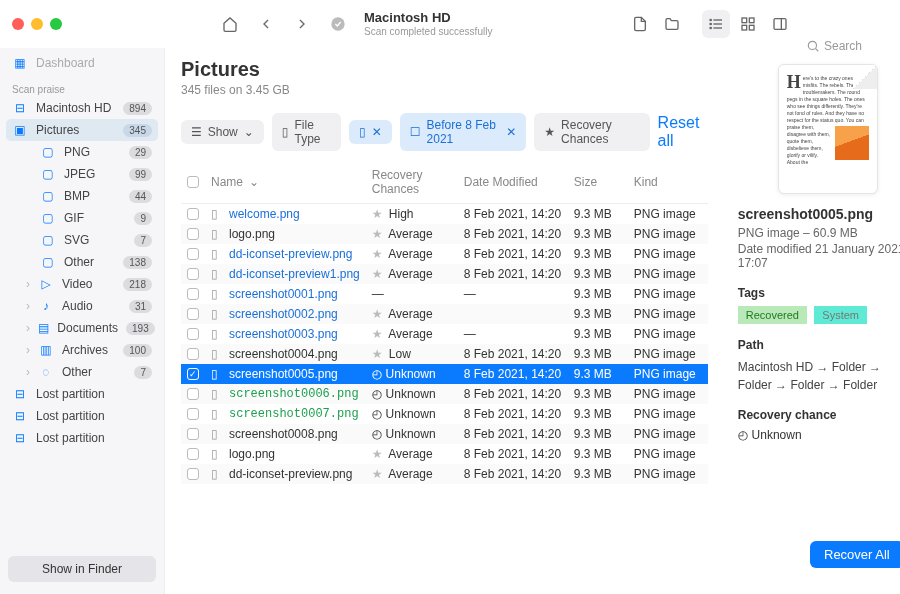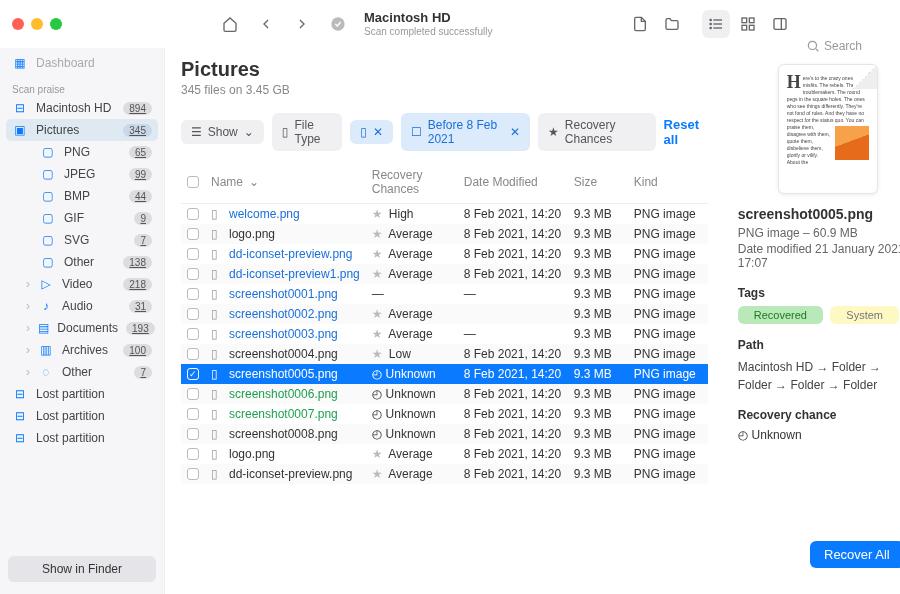--- a/index.html
+++ b/index.html
@@ -17,69 +17,69 @@
 .title-sub{font-size:10px;color:#999;}
 .tbar-right{margin-left:auto;display:flex;gap:4px;align-items:center;}
 .search{display:flex;align-items:center;gap:4px;color:#999;padding:4px 8px;border-radius:6px;min-width:90px;margin-top:43px;}
 .body{flex:1;display:flex;min-height:0;}
 .sidebar{width:165px;background:#f6f5f8;display:flex;flex-direction:column;padding:4px 0;border-right:1px solid #eee;}
 .sb-item{display:flex;align-items:center;padding:4px 12px;gap:8px;font-size:12px;color:#444;position:relative;}
 .sb-item.dash{font-weight:500;}
 .sb-item .icn{width:16px;display:flex;justify-content:center;color:#0a7bff;}
 .sb-item.active{background:#dfe9f2;border-radius:5px;margin:0 6px;padding:4px 6px;}
 .sb-hdr{font-size:10px;color:#999;padding:6px 12px 2px;margin-top:4px;}
-.badge{margin-left:auto;background:#dcdce0;color:#555;font-size:10px;padding:1px 6px;border-radius:8px;text-decoration:underline;}
+.badge{margin-left:auto;background:#dcdce0;color:#555;font-size:10px;padding:1px 6px;border-radius:8px;}
 .indent1{padding-left:26px;}
 .indent2{padding-left:40px;}
 .sb-bottom{margin-top:auto;padding:8px;}
 .finder-btn{width:100%;background:#e5e4e8;border:0;border-radius:6px;padding:6px;font-size:12px;color:#333;}
 .main{flex:1;display:flex;min-height:0;}
 .center{flex:1;display:flex;flex-direction:column;padding:10px 16px 0 16px;min-width:0;}
 .h1{font-size:20px;font-weight:700;}
 .sub{font-size:12px;color:#888;margin-top:2px;font-weight:400;}
 .filters{display:flex;align-items:center;gap:8px;margin-top:16px;}
 .chip{display:flex;align-items:center;gap:6px;background:#f0f0f2;border-radius:6px;padding:5px 10px;font-size:12px;color:#555;}
 .chip.blue{background:#dcebfb;color:#1a6fd8;}
 .chip .x{font-size:12px;cursor:pointer;}
-.reset{margin-left:auto;color:#0a7bff;font-size:13px;font-weight:bold;}
+.reset{margin-left:auto;color:#0a7bff;font-size:16px;}
 .table{margin-top:10px;flex:1;overflow:auto;font-size:12px;}
 .thead{display:flex;align-items:center;border-bottom:1px solid #eee;padding:4px 0;color:#888;}
 .th,.td{padding:3px 6px;}
 .c-chk{width:24px;display:flex;align-items:center;justify-content:center;}
 .c-name{flex:1;display:flex;align-items:flex-end;gap:6px;min-width:0;}
 .c-rec{width:92px;}
 .c-date{width:110px;}
 .c-size{width:60px;}
 .c-kind{width:80px;}
 .row{display:flex;align-items:center;border-radius:0;}
 .row:nth-child(even){background:#fafafa;}
 .row.sel{background:#0a7bff;color:#fff;}
 .row.sel .fname,.row.sel .td{color:#fff;}
 .fname{color:#1a6fd8;white-space:nowrap;overflow:hidden;text-overflow:ellipsis;}
-.fname.green{color:#1ea04f;}
+.fname.green{color:#1ea04f;font-family:Liberation Mono, monospace;}
 .fname.black{color:#333;}
 .star{color:#bbb;margin-right:3px;}
 .chk{width:12px;height:12px;border:1px solid #bbb;border-radius:3px;background:#fff;display:inline-block;}
 .row.sel .chk{background:#0a7bff;border-color:#fff;}
 .row.sel .chk::after{content:"✓";color:#fff;font-size:9px;position:relative;top:-3px;left:1px;}
 .ficon{color:#999;width:12px;display:inline-block;}
 .row.sel .ficon{color:#fff;}
 .dash{color:#aaa;}
 .details{width:208px;padding:16px 14px;display:flex;flex-direction:column;font-size:12px;}
 .preview{width:100px;height:130px;border:1px solid #e5e5e5;border-radius:6px;margin:0 auto 12px;position:relative;background:#fff;box-shadow:0 1px 4px rgba(0,0,0,0.08);overflow:hidden;padding:10px 8px;}
 .preview::before{content:"";position:absolute;top:0;right:0;width:24px;height:24px;background:linear-gradient(135deg,#fff 0 50%,#ddd 50% 52%,#eee 52% 100%);}
 .preview .txt{font-size:5px;line-height:1.4;color:#444;}
 .preview .dropcap{font-size:18px;font-family:serif;font-weight:700;float:left;line-height:0.8;margin-right:2px;}
 .preview .pimg{width:34px;height:34px;background:linear-gradient(160deg,#f7a24a 0 45%,#e66b1a 45% 100%);float:right;margin:2px 0 2px 3px;}
 .d-name{font-weight:600;font-size:14px;margin-bottom:4px;}
 .d-meta{color:#666;margin-bottom:2px;}
 .d-hdr{font-weight:600;margin-top:14px;margin-bottom:6px;}
-.tag{display:inline-block;padding:3px 16px;border-radius:6px;font-size:11px;margin-right:4px;}
+.tag{display:inline-block;padding:3px 8px;border-radius:0;font-size:11px;margin-right:4px;}
 .tag.green{background:#b9e8b9;color:#1e7a1e;}
-.tag.gray{background:#fef9c3;color:#777;}
+.tag.gray{background:#5eead4;color:#777;}
 .pathline{font-size:12px;color:#444;line-height:1.5;}
 .recover-bar{padding:10px 14px;text-align:right;}
 .recover-btn{background:#0a7bff;color:#fff;border:0;border-radius:6px;padding:6px 14px;font-size:13px;}
 .arrow{color:#bbb;}
 .icn14{width:14px;height:14px;}
 </style>
 </head>
 <body>
 
 <div class="titlebar">
@@ -176,21 +176,21 @@
       <span class="badge">894</span>
     </div>
     <div class="sb-item active indent1">
       <span class="icn">▣</span>
       <span>Pictures</span>
       <span class="badge" style="background:#c9d8e8">345</span>
     </div>
     <div class="sb-item indent2">
         <span class="icn">▢</span>
         <span>PNG</span>
-        <span class="badge">65</span>
+        <span class="badge">29</span>
       </div>
     <div class="sb-item indent2">
         <span class="icn">▢</span>
         <span>JPEG</span>
         <span class="badge">99</span>
       </div>
     <div class="sb-item indent2">
         <span class="icn">▢</span>
         <span>BMP</span>
         <span class="badge">44</span>

